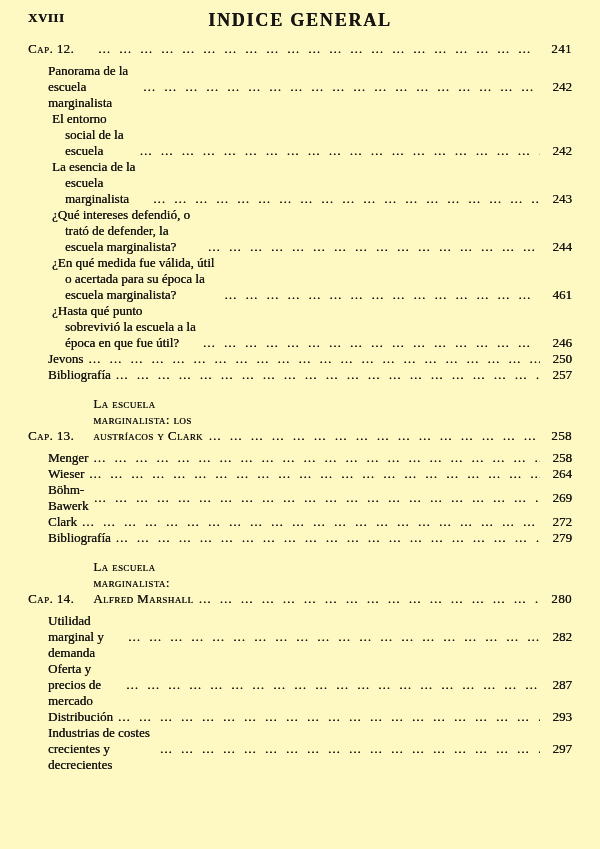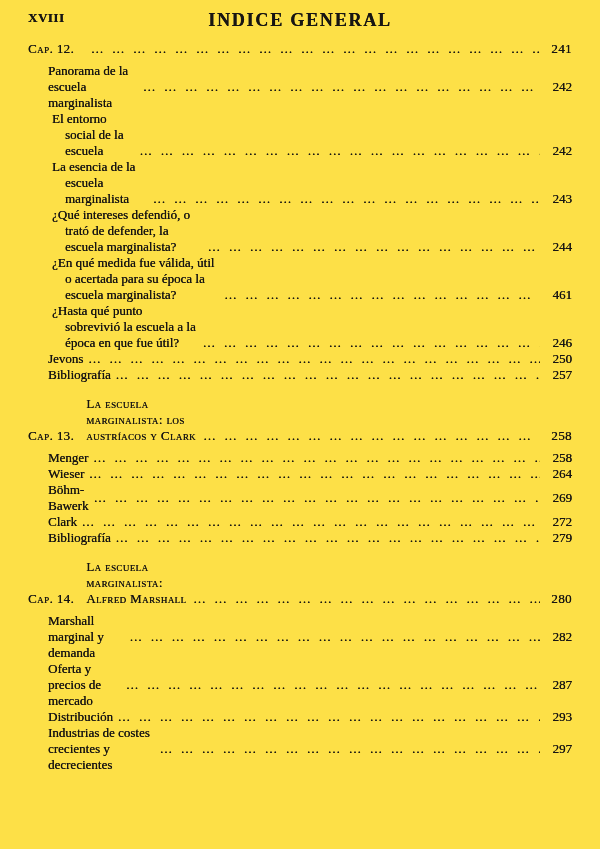--- a/index.html
+++ b/index.html
@@ -7,21 +7,21 @@
   body {
     background: #f6f5f1;
     font-family: "Liberation Serif", "DejaVu Serif", serif;
     font-size: 13px;
     color: #171513;
   }
   .page {
     width: 600px;
     height: 849px;
     padding: 10px 28px 0 28px;
-    background: #fde047;
+    background: #fef9c3;
     overflow: hidden;
     text-shadow: 0.25px 0 0 currentColor; 
   }
   .page-header {
     position: relative;
     height: 17px;
     margin-bottom: 14px;
     font-weight: bold;
   }
   .folio {
@@ -53,21 +53,21 @@
   .page-num {
     min-width: 30px;
     text-align: right;
   }
   .chapter-heading {
     font-variant: small-caps;
     letter-spacing: 0.4px;
     margin-bottom: 6px;
   }
   .chapter-label {
-    margin-right: 12px;
+    margin-right: 19px;
     white-space: nowrap;
   }
   .entry.level-1 { margin-left: 20px; align-items: center; }
   .entry.level-2 { margin-left: 24px; }
   .level-2 .entry-text {
     padding-left: 13px;
     text-indent: -13px;
     max-width: 380px;
   }
   .chapter-block + .chapter-block { margin-top: 13px; }
@@ -162,21 +162,21 @@
         </div>
       </section>
       <section class="chapter-block">
         <div class="toc-line chapter-heading">
           <span class="chapter-label">Cap. 14.</span>
           <span class="entry-text chapter-title">La escuela marginalista: Alfred Marshall</span>
           <span class="leader">... ... ... ... ... ... ... ... ... ... ... ... ... ... ... ... ... ... ... ... ... ... ... ... ... ... ... ... ... ... ... ... ... ... ... ... ... ... ... ... </span>
           <span class="page-num">280</span>
         </div>
         <div class="toc-line entry level-1">
-          <span class="entry-text">Marshall marginal y demanda</span>
+          <span class="entry-text">Utilidad marginal y demanda</span>
           <span class="leader">... ... ... ... ... ... ... ... ... ... ... ... ... ... ... ... ... ... ... ... ... ... ... ... ... ... ... ... ... ... ... ... ... ... ... ... ... ... ... ... </span>
           <span class="page-num">282</span>
         </div>
         <div class="toc-line entry level-1">
           <span class="entry-text">Oferta y precios de mercado</span>
           <span class="leader">... ... ... ... ... ... ... ... ... ... ... ... ... ... ... ... ... ... ... ... ... ... ... ... ... ... ... ... ... ... ... ... ... ... ... ... ... ... ... ... </span>
           <span class="page-num">287</span>
         </div>
         <div class="toc-line entry level-1">
           <span class="entry-text">Distribución</span>

